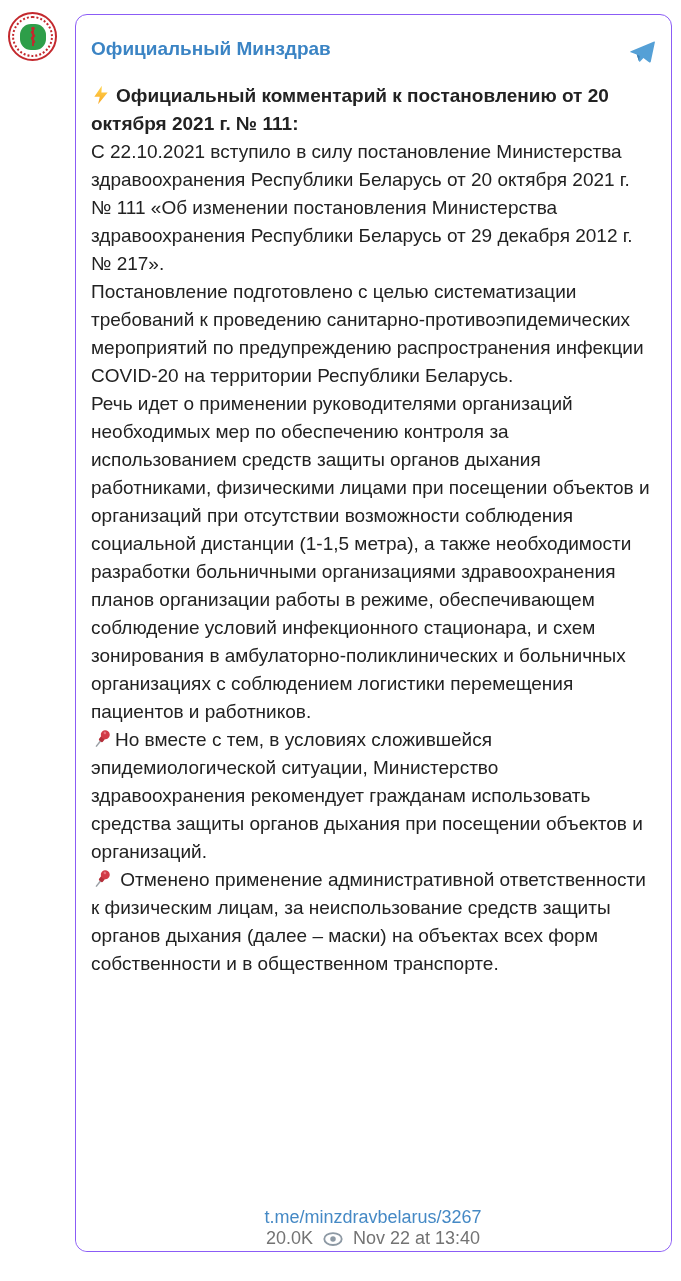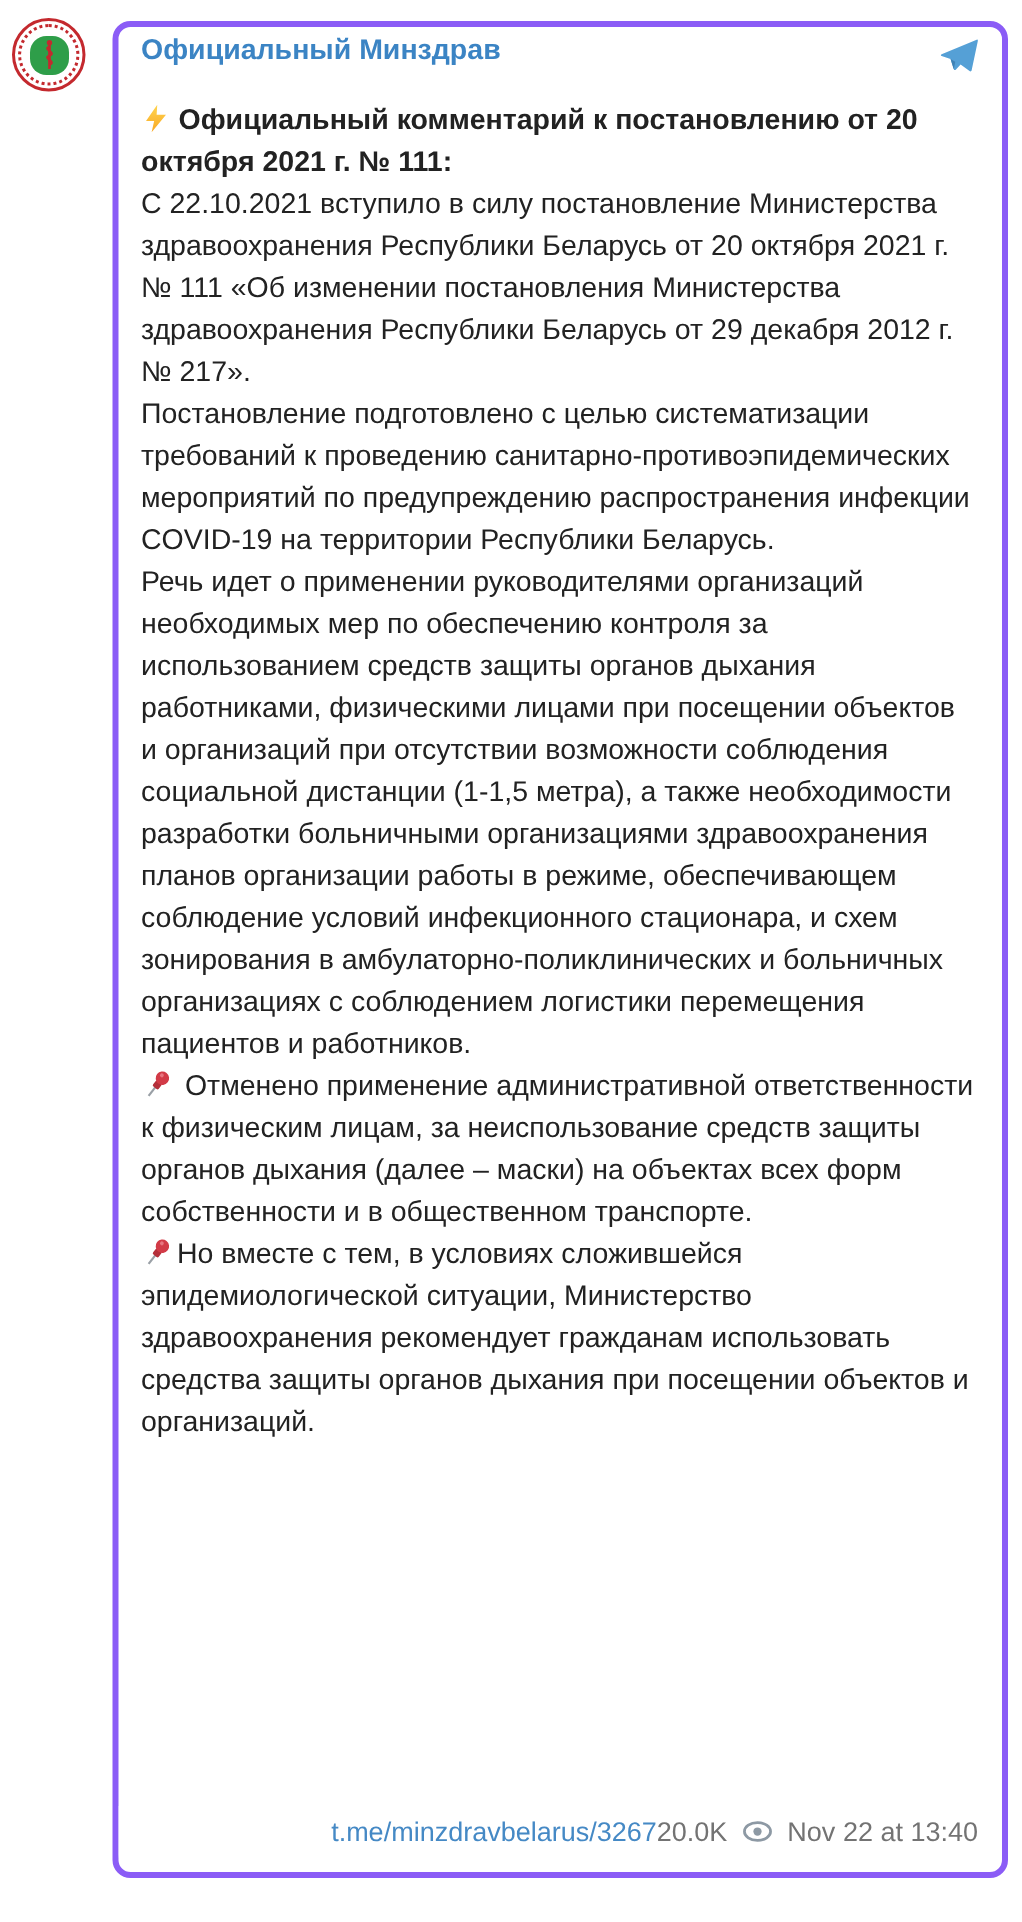--- a/index.html
+++ b/index.html
@@ -15,22 +15,22 @@
     position: absolute; inset: 2px; border-radius: 50%;
     border: 2px dotted #c4292e;
   }
   .avatar-core {
     width: 26px; height: 26px; background: #2e9e49; border-radius: 42%;
     display: flex; align-items: center; justify-content: center;
   }
 
   .card {
     position: absolute; left: 75px; top: 14px; right: 9px; bottom: 29px;
-    background: #ffffff; border: 4px solid #8b5cf6; border-radius: 12px;
-    padding: 4px 16px 46px 15px; overflow: hidden;
+    background: #ffffff; border: 1px solid #8b5cf6; border-radius: 12px;
+    padding: 22px 16px 46px 15px; overflow: hidden;
   }
 
   .channel-row { display: flex; align-items: flex-start; justify-content: space-between; }
   .channel-name {
     color: #3b84c4; font-weight: bold; font-size: 19px; line-height: 24px;
     text-decoration: none; cursor: pointer;
   }
   .plane { width: 26px; height: 26px; margin-top: 2px; cursor: pointer; }
 
   .title {
@@ -39,22 +39,22 @@
   .bolt { width: 20px; height: 20px; vertical-align: -3px; margin-right: 5px; }
 
   .paragraph {
     font-size: 19px; line-height: 28px; color: #222;
     white-space: pre-wrap;
   }
   .pin { width: 22px; height: 22px; vertical-align: -4px; margin-right: 2px; }
 
   .footer {
     position: absolute; left: 0; right: 0; bottom: 0; height: 44px;
-    background: #fff; display: flex; align-items: center; justify-content: flex-end;
-    padding: 0 16px 10px 15px; border-radius: 0 0 12px 12px;
+    background: #fff; display: flex; align-items: center; justify-content: space-between;
+    padding: 0 16px 10px 15px; border-radius: 0 0 12px 12px; flex-direction: column;
   }
   .footer-link { color: #4589c5; font-size: 18px; text-decoration: none; cursor: pointer; }
   .meta { display: flex; align-items: center; gap: 9px; color: #737373; font-size: 18px; }
   .eye { width: 22px; height: 16px; }
 </style>
 </head>
 <body>
 
 <div class="avatar">
   <div class="avatar-ring"></div>
@@ -83,42 +83,42 @@
             <stop offset="0" stop-color="#ffd54f"></stop>
             <stop offset="1" stop-color="#f9a825"></stop>
           </linearGradient>
         </defs>
         <polygon points="13,1 4,14 10.5,14 8.5,23 20,9 12.5,9" fill="url(#bg)"></polygon>
       </svg><span>Официальный комментарий к постановлению от 20 октября 2021 г. № 111:</span></div>
 
   <div id="paragraphs">
   <div class="paragraph"><span class="para-text">С 22.10.2021 вступило в силу постановление Министерства здравоохранения Республики Беларусь от 20 октября 2021 г. № 111 «Об изменении постановления Министерства здравоохранения Республики Беларусь от 29 декабря 2012 г. № 217».</span></div>
 
-  <div class="paragraph"><span class="para-text">Постановление подготовлено с целью систематизации требований к проведению санитарно-противоэпидемических мероприятий по предупреждению распространения инфекции COVID-19 на территории Республики Беларусь.</span></div>
+  <div class="paragraph"><span class="para-text">Постановление подготовлено с целью систематизации требований к проведению санитарно-противоэпидемических мероприятий по предупреждению распространения инфекции COVID-20 на территории Республики Беларусь.</span></div>
 
 
   <div class="paragraph"><span class="para-text">Речь идет о применении руководителями организаций необходимых мер по обеспечению контроля за использованием средств защиты органов дыхания работниками, физическими лицами при посещении объектов и организаций при отсутствии возможности соблюдения социальной дистанции (1-1,5 метра), а также необходимости разработки больничными организациями здравоохранения планов организации работы в режиме, обеспечивающем соблюдение условий инфекционного стационара, и схем зонирования в амбулаторно-поликлинических и больничных организациях с соблюдением логистики перемещения пациентов и работников.</span></div>
 
   <div class="paragraph"><svg class="pin" viewBox="0 0 24 24">
           <g transform="rotate(38 12 12)">
             <line x1="12" y1="14" x2="12" y2="22.5" stroke="#9aa0a6" stroke-width="1.6"></line>
             <rect x="9.4" y="9.5" width="5.2" height="5.5" rx="1.2" fill="#b42f3a"></rect>
             <circle cx="12" cy="6.2" r="4.9" fill="#d23b47"></circle>
             <circle cx="10.4" cy="4.8" r="1.4" fill="#e87680"></circle>
           </g>
-        </svg><span class="para-text"> Отменено применение административной ответственности к физическим лицам, за неиспользование средств защиты органов дыхания (далее – маски) на объектах всех форм собственности и в общественном транспорте.</span></div>
+        </svg><span class="para-text">Но вместе с тем, в условиях сложившейся эпидемиологической ситуации, Министерство здравоохранения рекомендует гражданам использовать средства защиты органов дыхания при посещении объектов и организаций.</span></div>
 
   <div class="paragraph"><svg class="pin" viewBox="0 0 24 24">
           <g transform="rotate(38 12 12)">
             <line x1="12" y1="14" x2="12" y2="22.5" stroke="#9aa0a6" stroke-width="1.6"></line>
             <rect x="9.4" y="9.5" width="5.2" height="5.5" rx="1.2" fill="#b42f3a"></rect>
             <circle cx="12" cy="6.2" r="4.9" fill="#d23b47"></circle>
             <circle cx="10.4" cy="4.8" r="1.4" fill="#e87680"></circle>
           </g>
-        </svg><span class="para-text">Но вместе с тем, в условиях сложившейся эпидемиологической ситуации, Министерство здравоохранения рекомендует гражданам использовать средства защиты органов дыхания при посещении объектов и организаций.</span></div>
+        </svg><span class="para-text"> Отменено применение административной ответственности к физическим лицам, за неиспользование средств защиты органов дыхания (далее – маски) на объектах всех форм собственности и в общественном транспорте.</span></div>
 </div>
 
   <div class="footer">
     <a class="footer-link">t.me/minzdravbelarus/3267</a>
     <div class="meta">
       <span>20.0K</span>
       <svg class="eye" viewBox="0 0 24 16">
         <ellipse cx="12" cy="8" rx="9.5" ry="6.5" fill="none" stroke="#8d99a4" stroke-width="2"></ellipse>
         <circle cx="12" cy="8" r="3" fill="#8d99a4"></circle>
       </svg>

